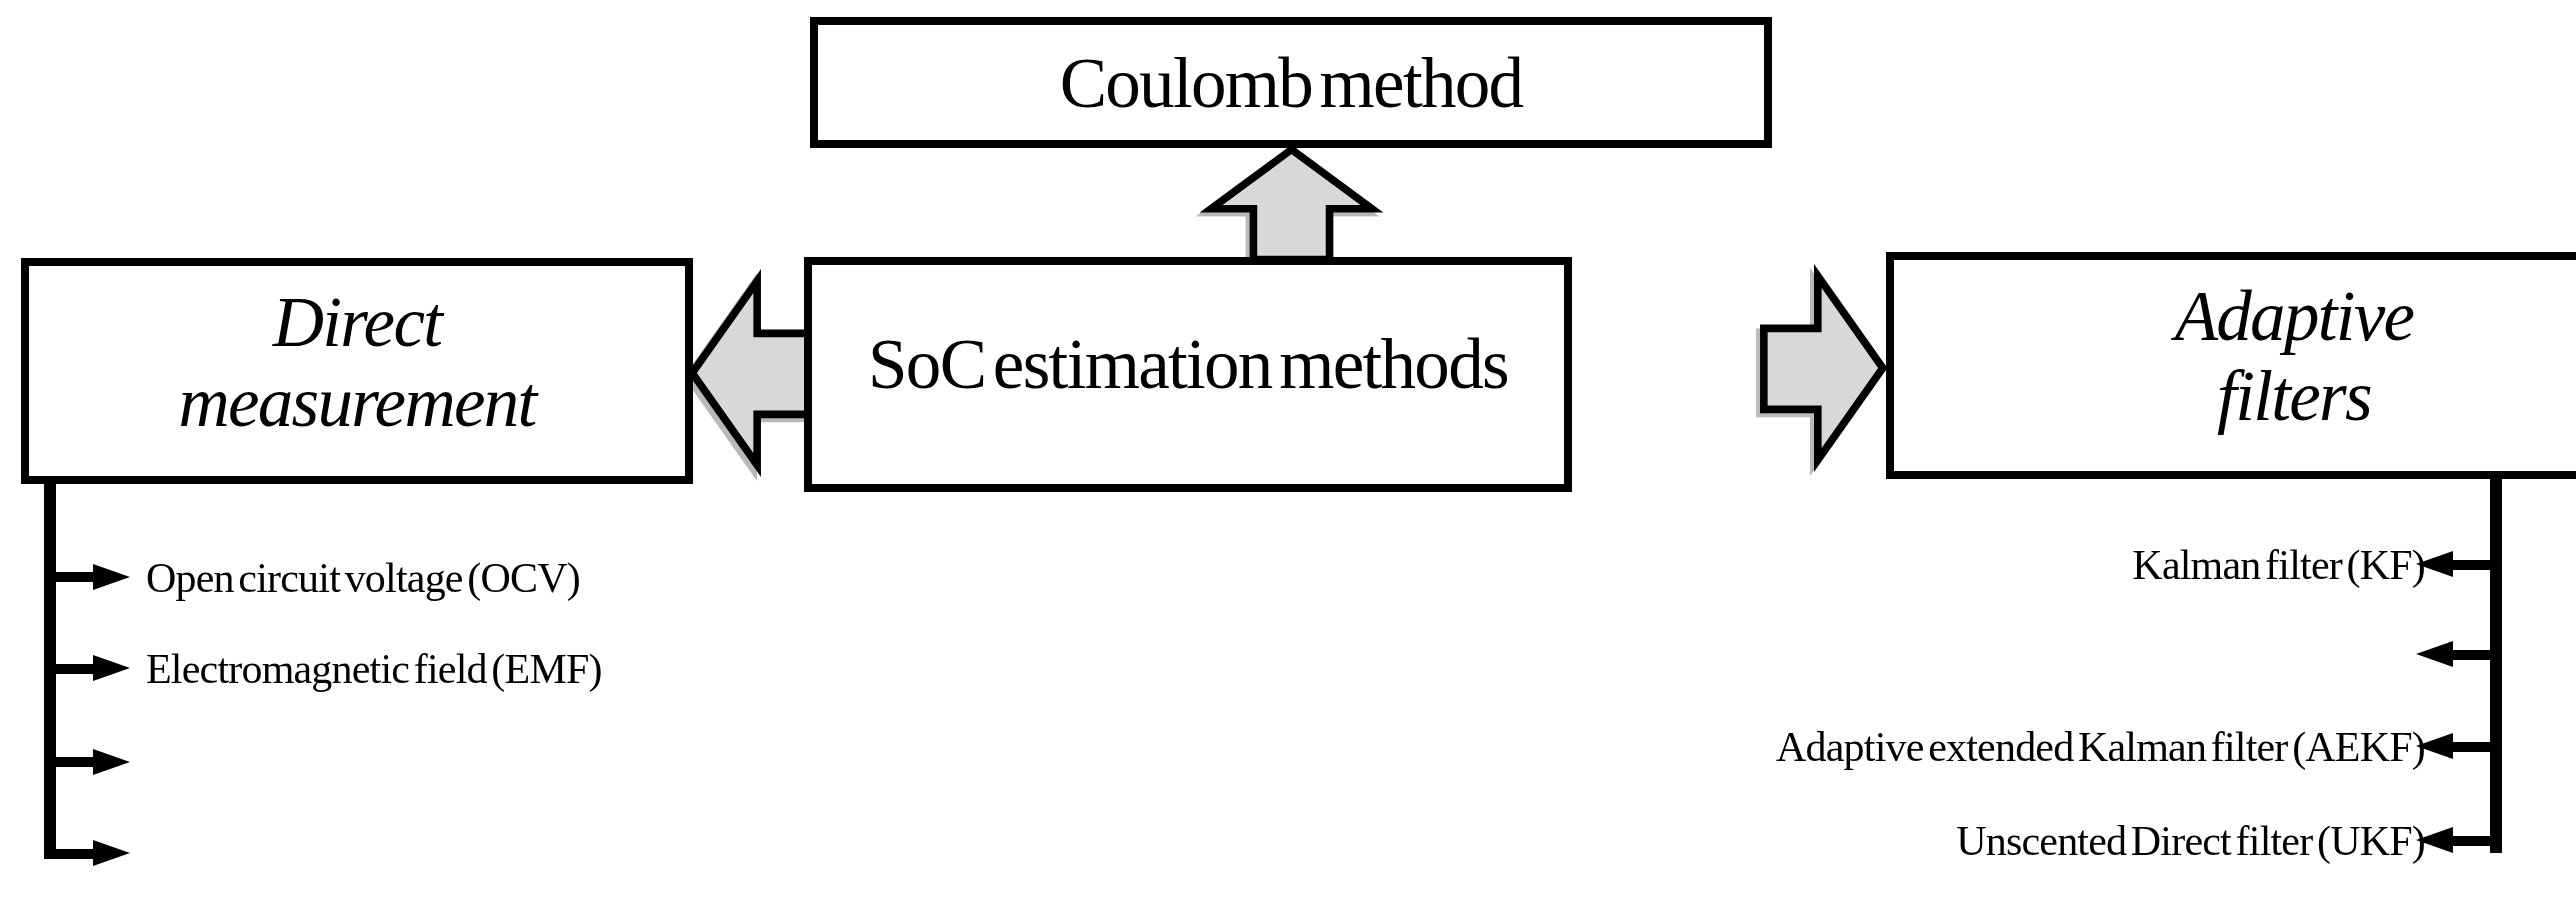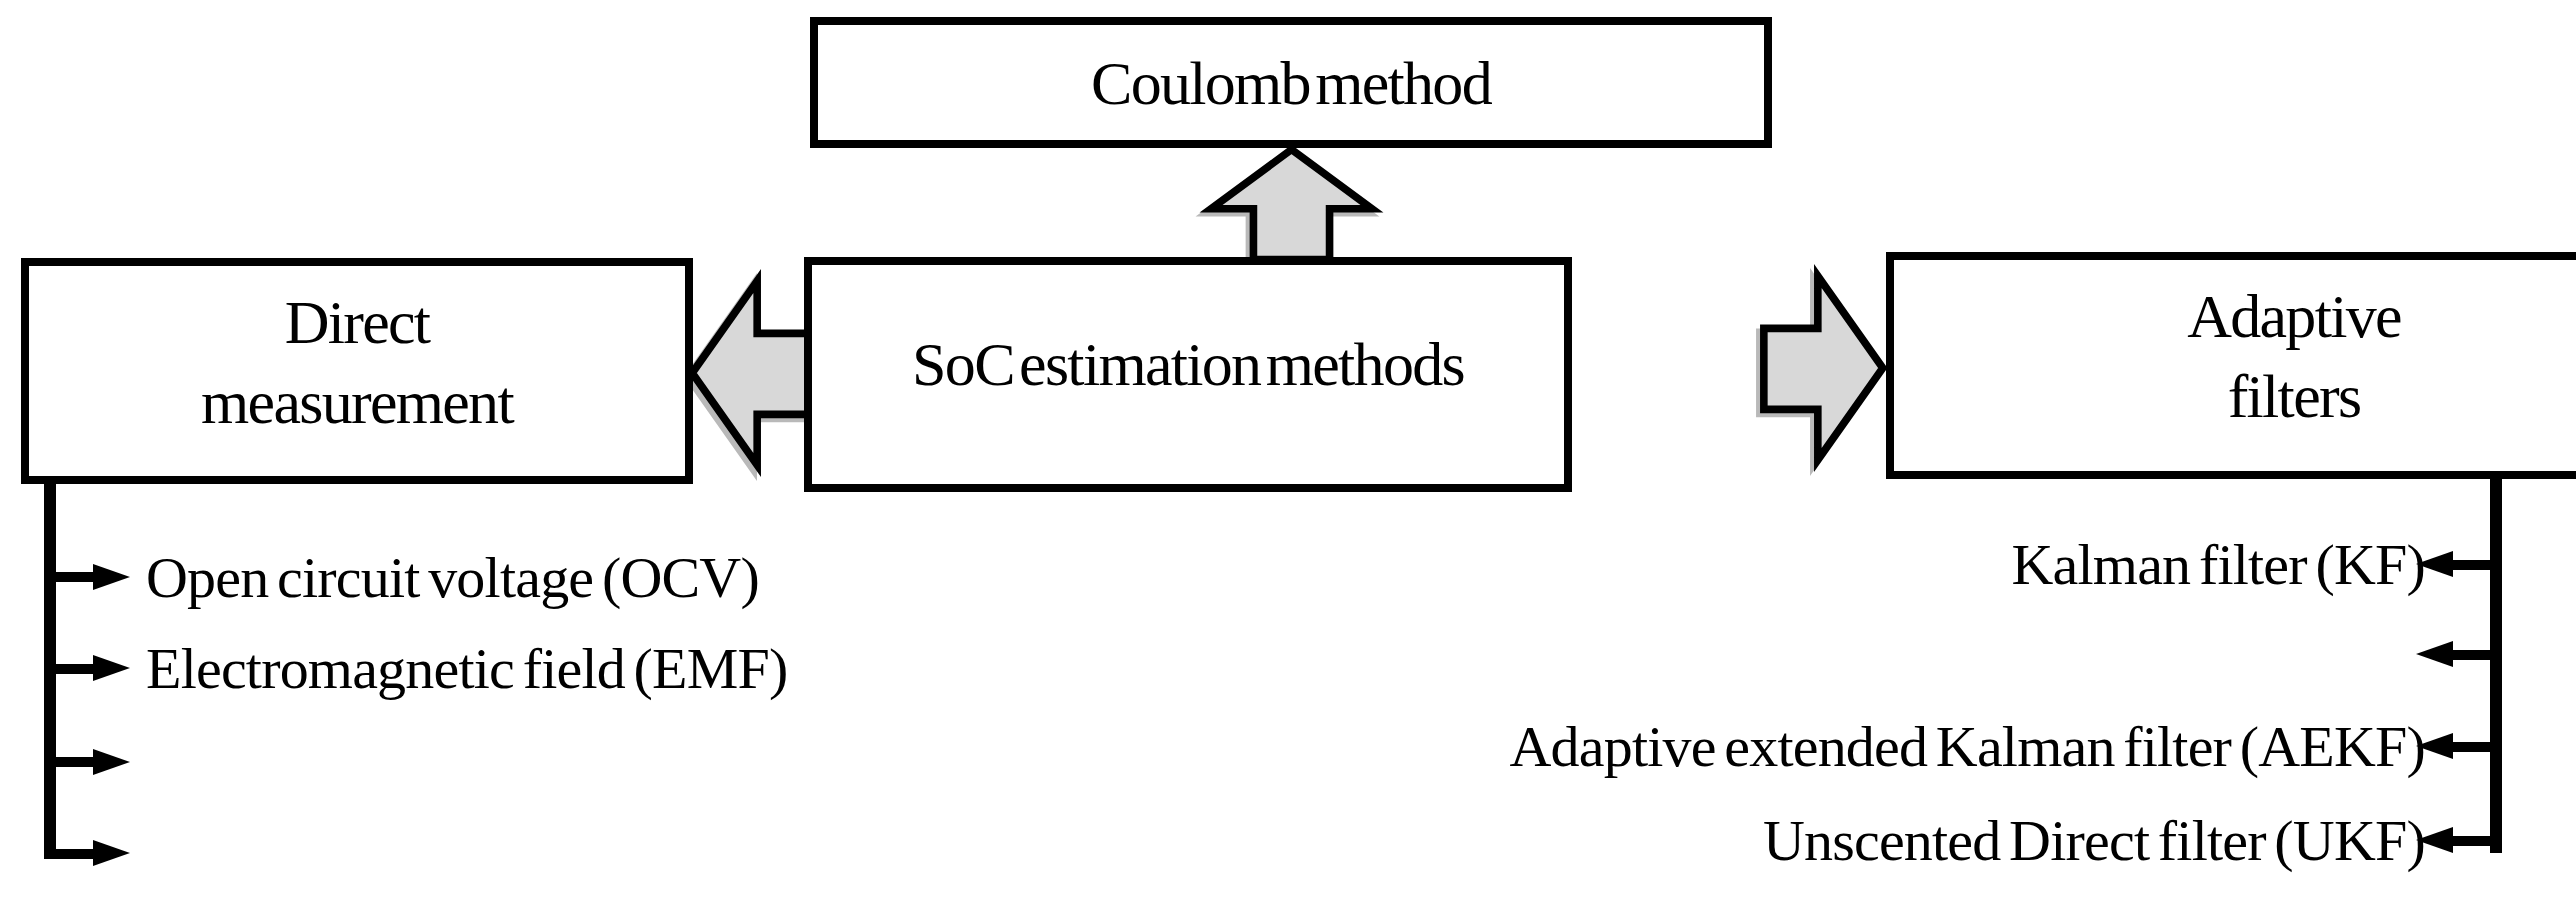--- a/index.html
+++ b/index.html
@@ -17,31 +17,31 @@
     background: #ffffff;
     border: 8.5px solid #000;
     box-sizing: border-box;
     display: flex;
     flex-direction: column;
     align-items: center;
     justify-content: center;
     text-align: center;
   }
   .box-label {
-    font-size: 62px;
+    font-size: 71px;
     line-height: 80px;
     letter-spacing: -1.7px;
     word-spacing: -8.5px;
     white-space: nowrap;
   }
   #box-coulomb  { left: 810px;  top: 17px;  width: 962px; height: 131px; }
   #box-center   { left: 804px;  top: 257px; width: 768px; height: 235px; }
   #box-center .box-label { margin-top: -22px; }
   #box-direct   { left: 21px;   top: 258px; width: 672px;  height: 226px; }
-  #box-direct .lines, #box-adaptive .lines { margin-top: -18.6px; }
+  #box-direct .lines, #box-adaptive .lines { margin-top: -18.6px; font-style: italic; }
   #box-adaptive { left: 1886px; top: 252px; width: 816px;  height: 227px; }
 
   svg.block-arrow {
     position: absolute;
     overflow: visible;
     filter: drop-shadow(-3.4px 4.2px 0 rgba(128,128,128,0.55));
   }
   svg.block-arrow polygon {
     stroke: #000;
     stroke-width: 9;
@@ -67,21 +67,21 @@
   }
   .tri-left {
     left: 2416px;
     border-top: 13.5px solid transparent;
     border-bottom: 13.5px solid transparent;
     border-right: 37px solid #000;
   }
 
   .item {
     position: absolute;
-    font-size: 58px;
+    font-size: 42px;
     letter-spacing: -0.8px;
     word-spacing: -5.1px;
     white-space: nowrap;
     transform: translateY(-50%);
     line-height: 1;
   }
   .item.l { left: 146px; }
   .item.r { right: 151px; text-align: right; }
 </style>
 </head>

